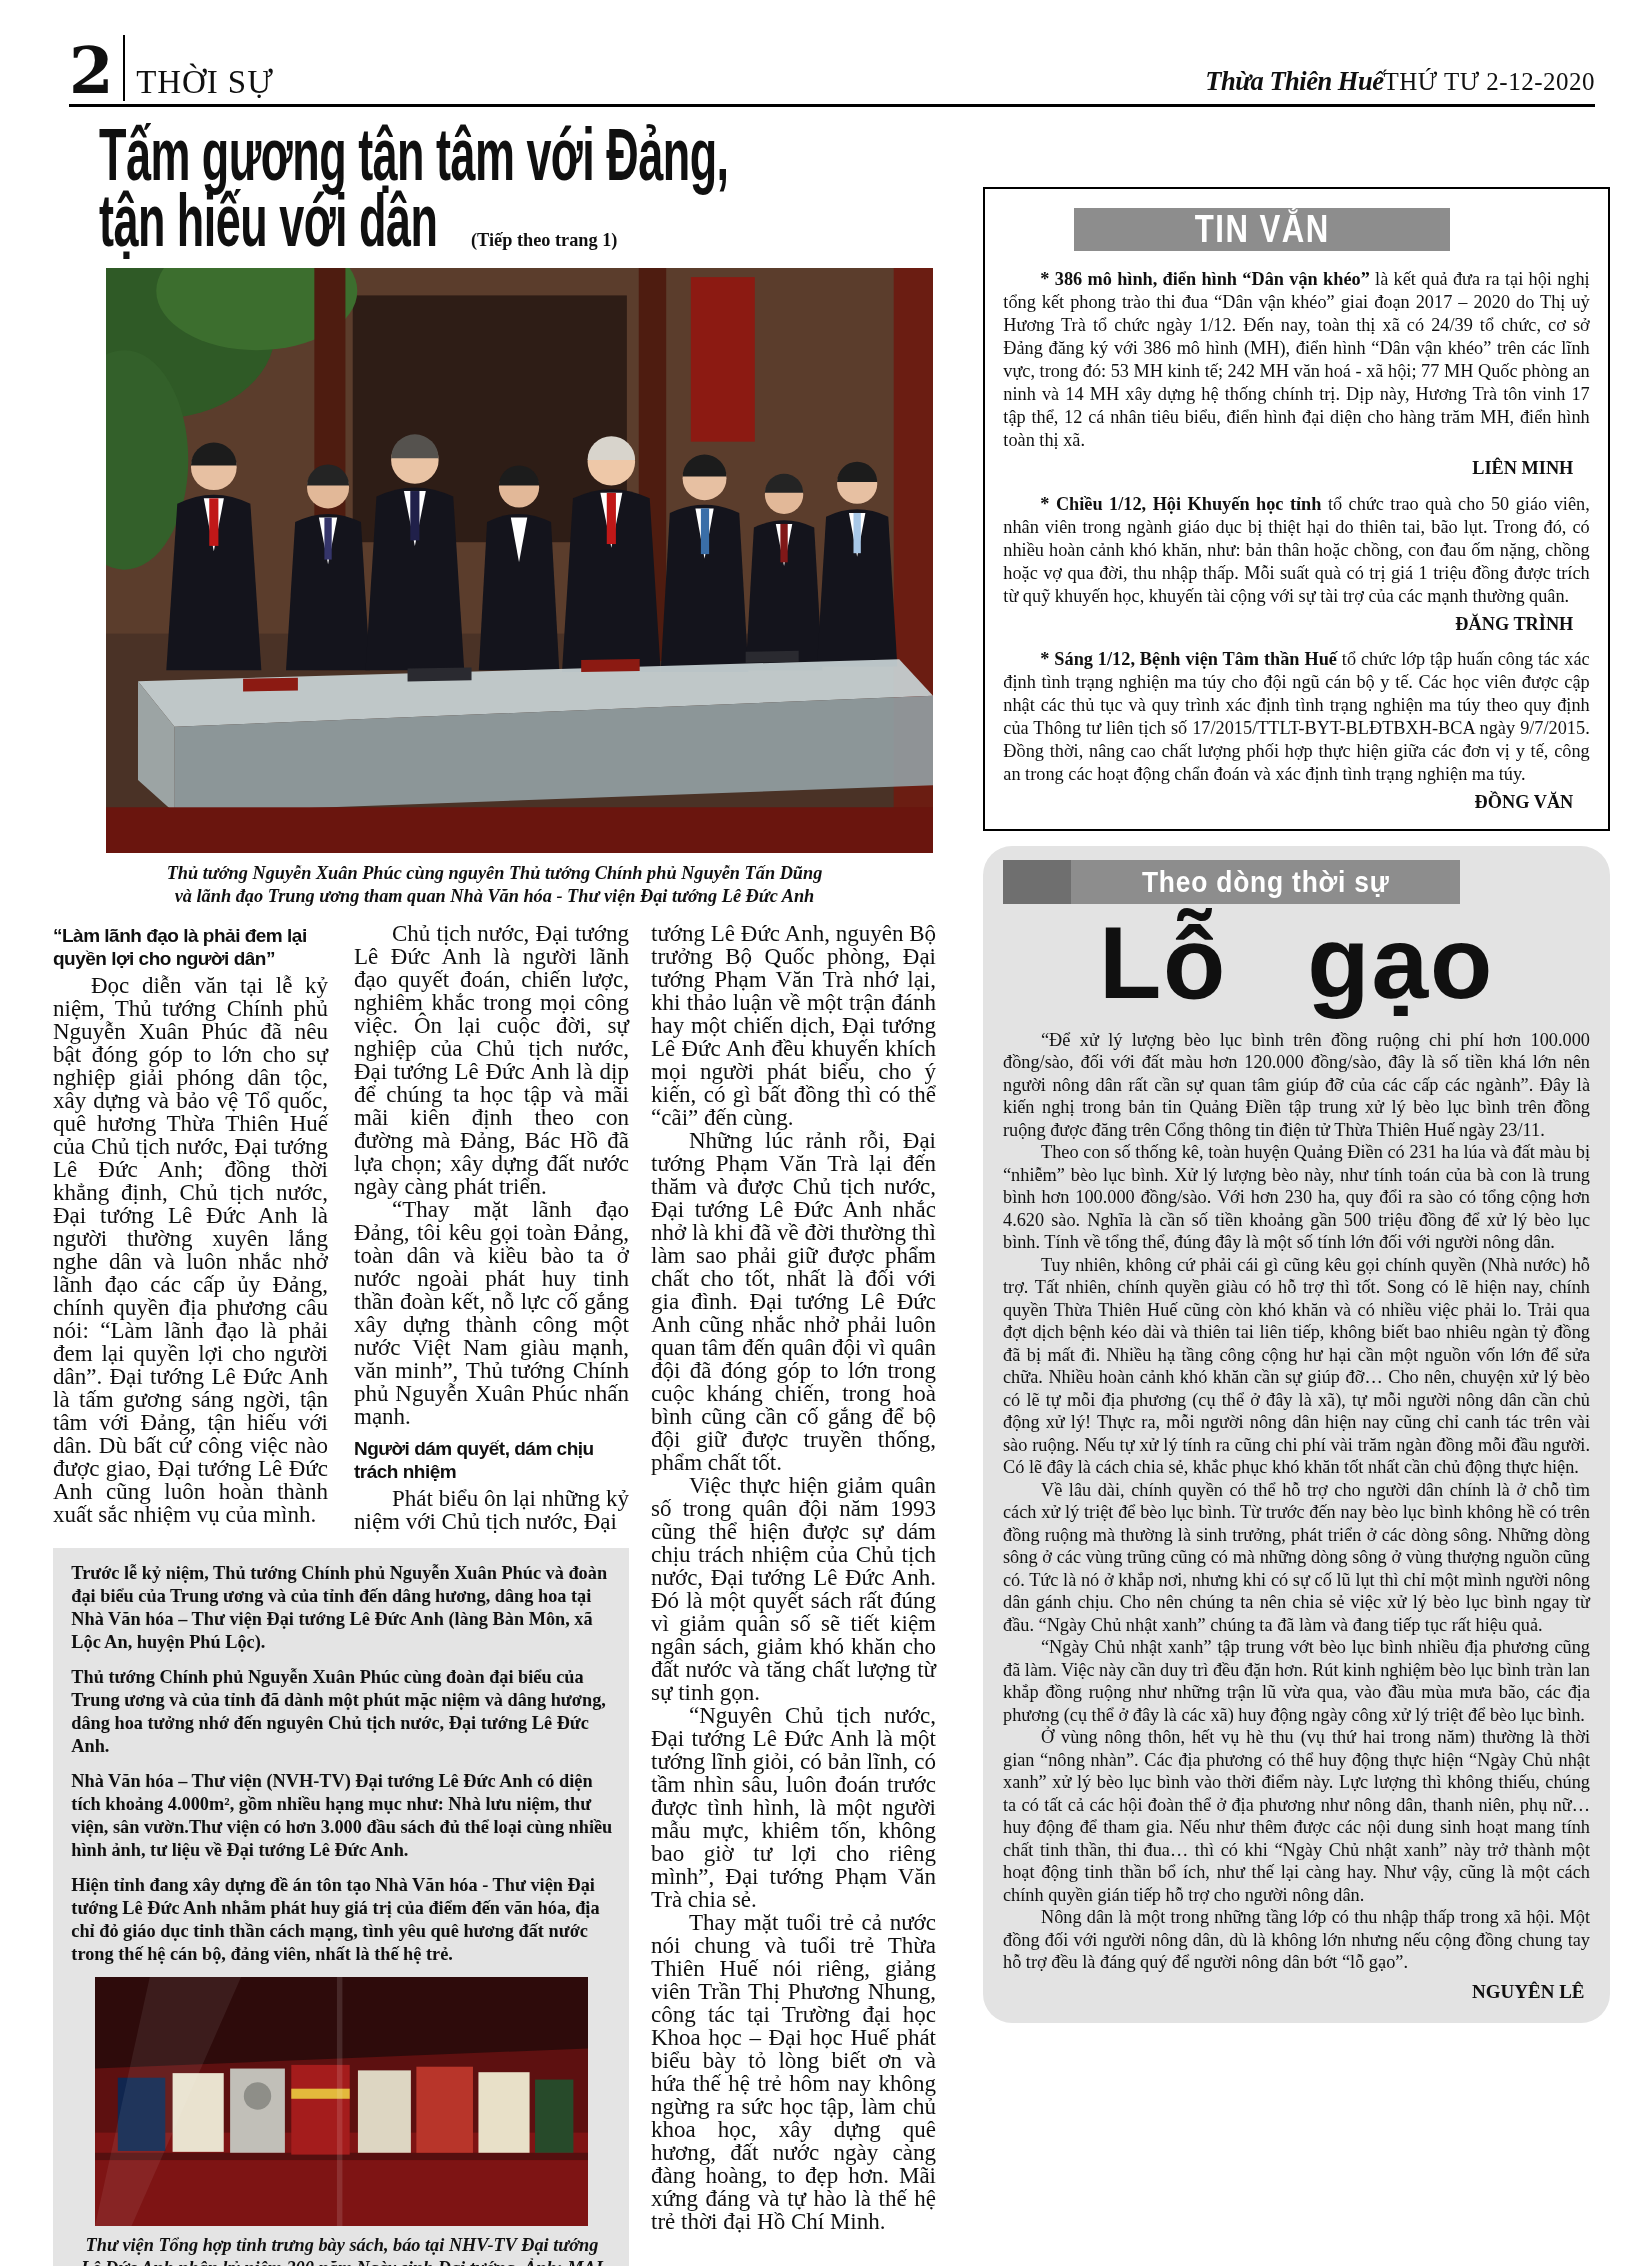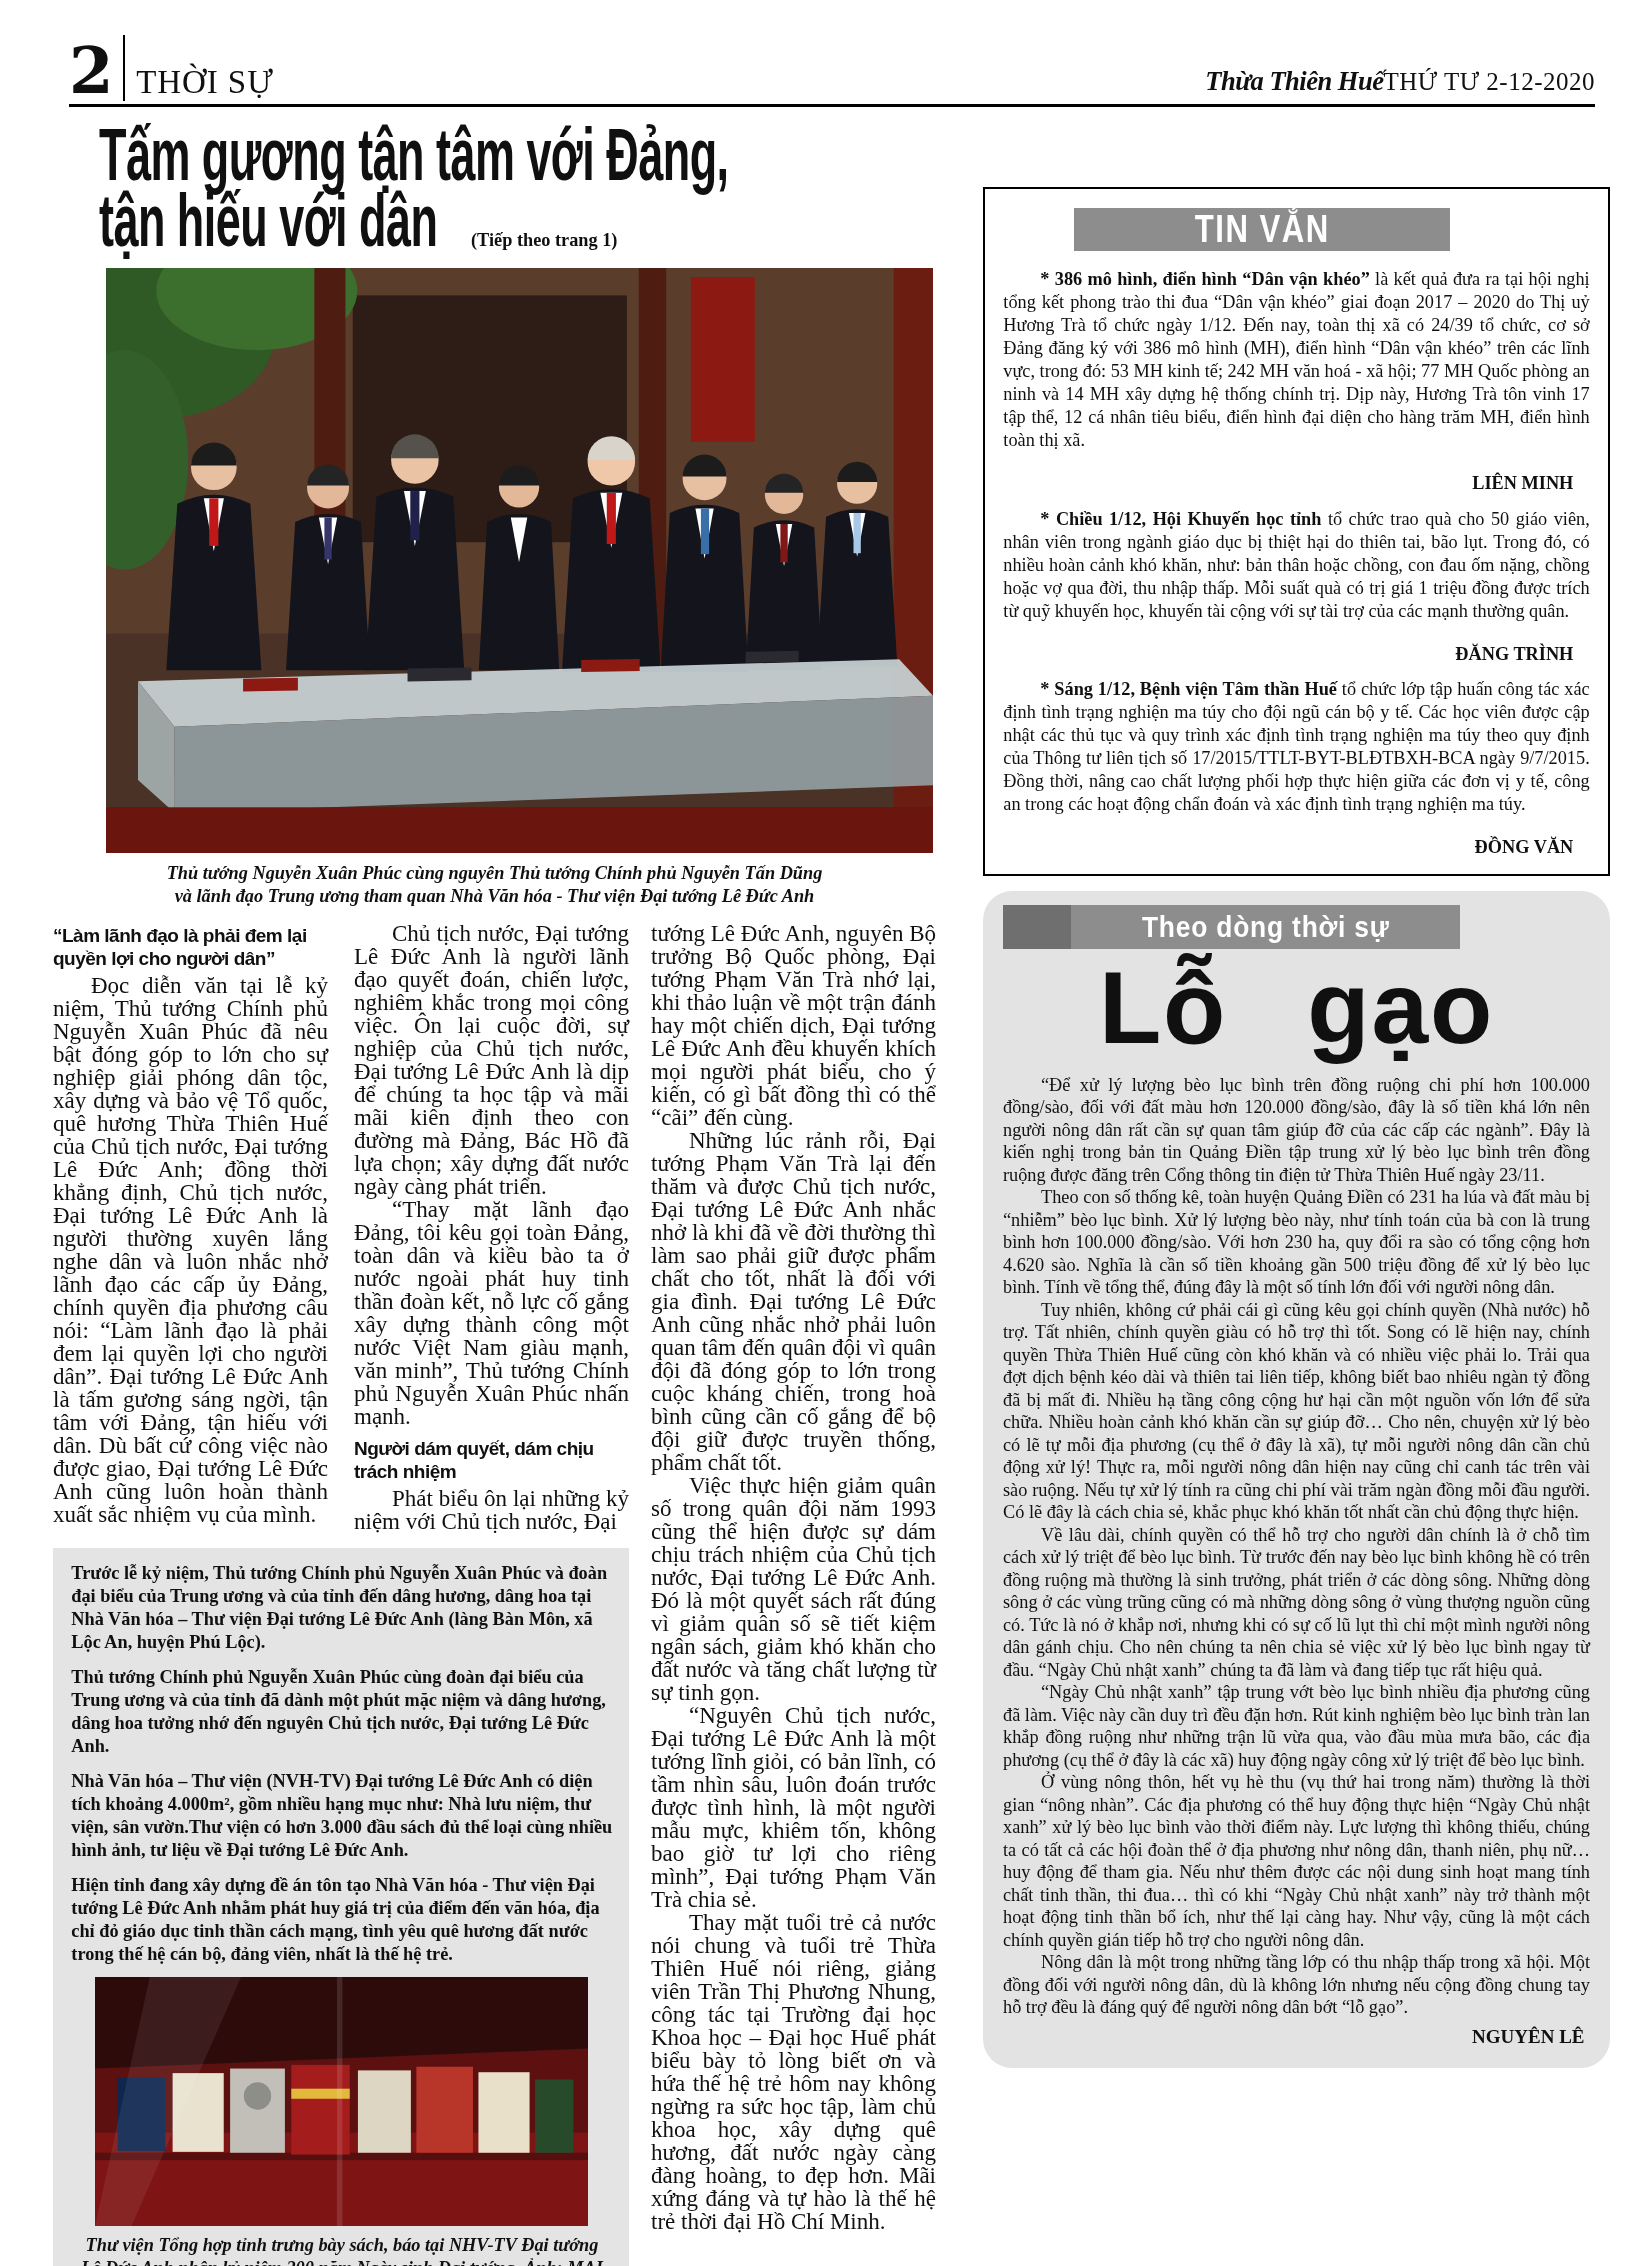--- a/index.html
+++ b/index.html
@@ -56,21 +56,21 @@
   .kicker .lbl{flex:1;background:#8d8d8d;color:#fff;display:flex;align-items:center;
                justify-content:center;font-family:"Liberation Sans","DejaVu Sans",sans-serif;
                font-weight:bold;}
   .tv-kicker{width:447px;margin:3.7px 0 16.4px;align-items:flex-end;}
   .tv-kicker .inner{font-size:38px;letter-spacing:1.8px;display:inline-block;transform:scaleX(.82);}
   .tv-item{margin-bottom:12.8px;}
   .tv-item:last-child{margin-bottom:0;}
   .tv-item p{margin:0;text-indent:37px;font-size:18.3px;line-height:23px;text-align:justify;}
   .tv-lead{font-weight:bold;}
   .tv-sign{text-align:right;font-weight:bold;font-size:18.3px;line-height:23px;
-           padding-right:16.4px;margin-top:20px;}
+           padding-right:16.4px;margin-top:5px;}
 
   .thoisu{background:#e3e3e3;margin-top:14.6px;padding:12.8px 20px 20px;border-radius:29px;}
   .ts-kicker{width:457px;margin:1.8px 0 5.5px;height:44px;}
   .ts-kicker .sq{width:68px;background:#6f6f6f;}
   .ts-kicker .inner{font-size:30px;letter-spacing:0.9px;display:inline-block;transform:scaleX(.88);}
   .ts-headline{text-align:center;font-family:"Liberation Sans","DejaVu Sans",sans-serif;
                font-weight:bold;font-size:102px;line-height:1.04;letter-spacing:1.8px;
                word-spacing:50px;margin:3.7px 0 12.8px;}
   .ts-body p{margin:0;text-indent:38px;font-size:18.3px;line-height:22.5px;text-align:justify;}
   .ts-sign{text-align:right;font-weight:bold;font-size:19px;margin-top:7.3px;padding-right:5.5px;}

